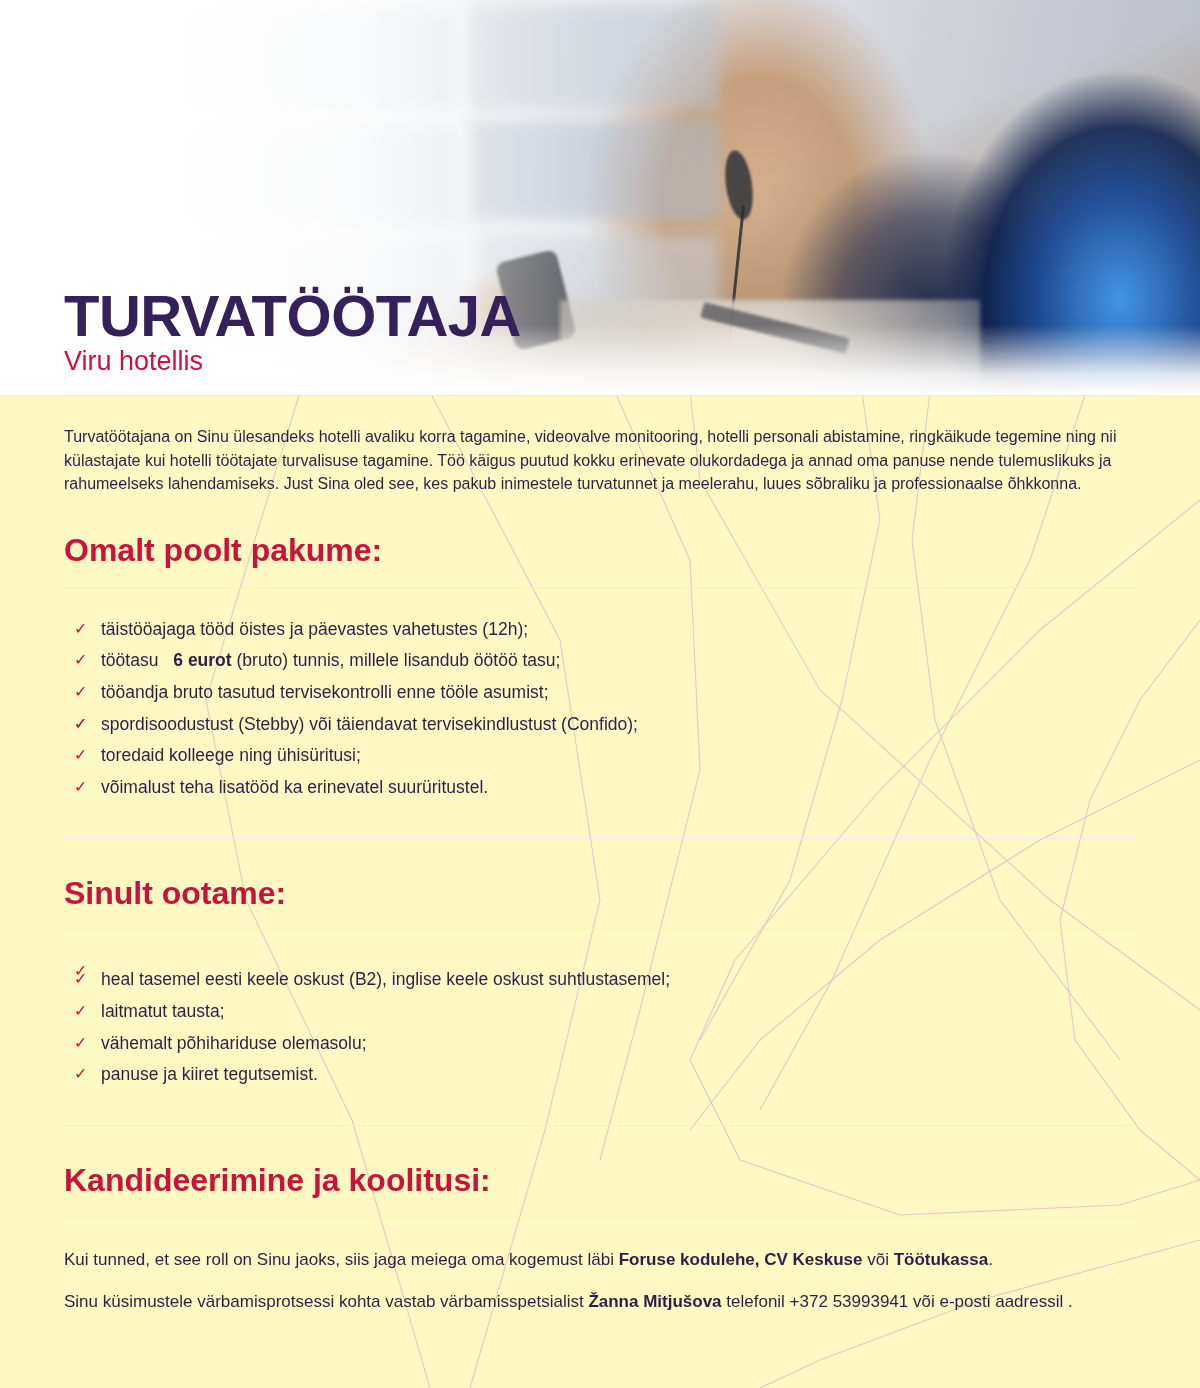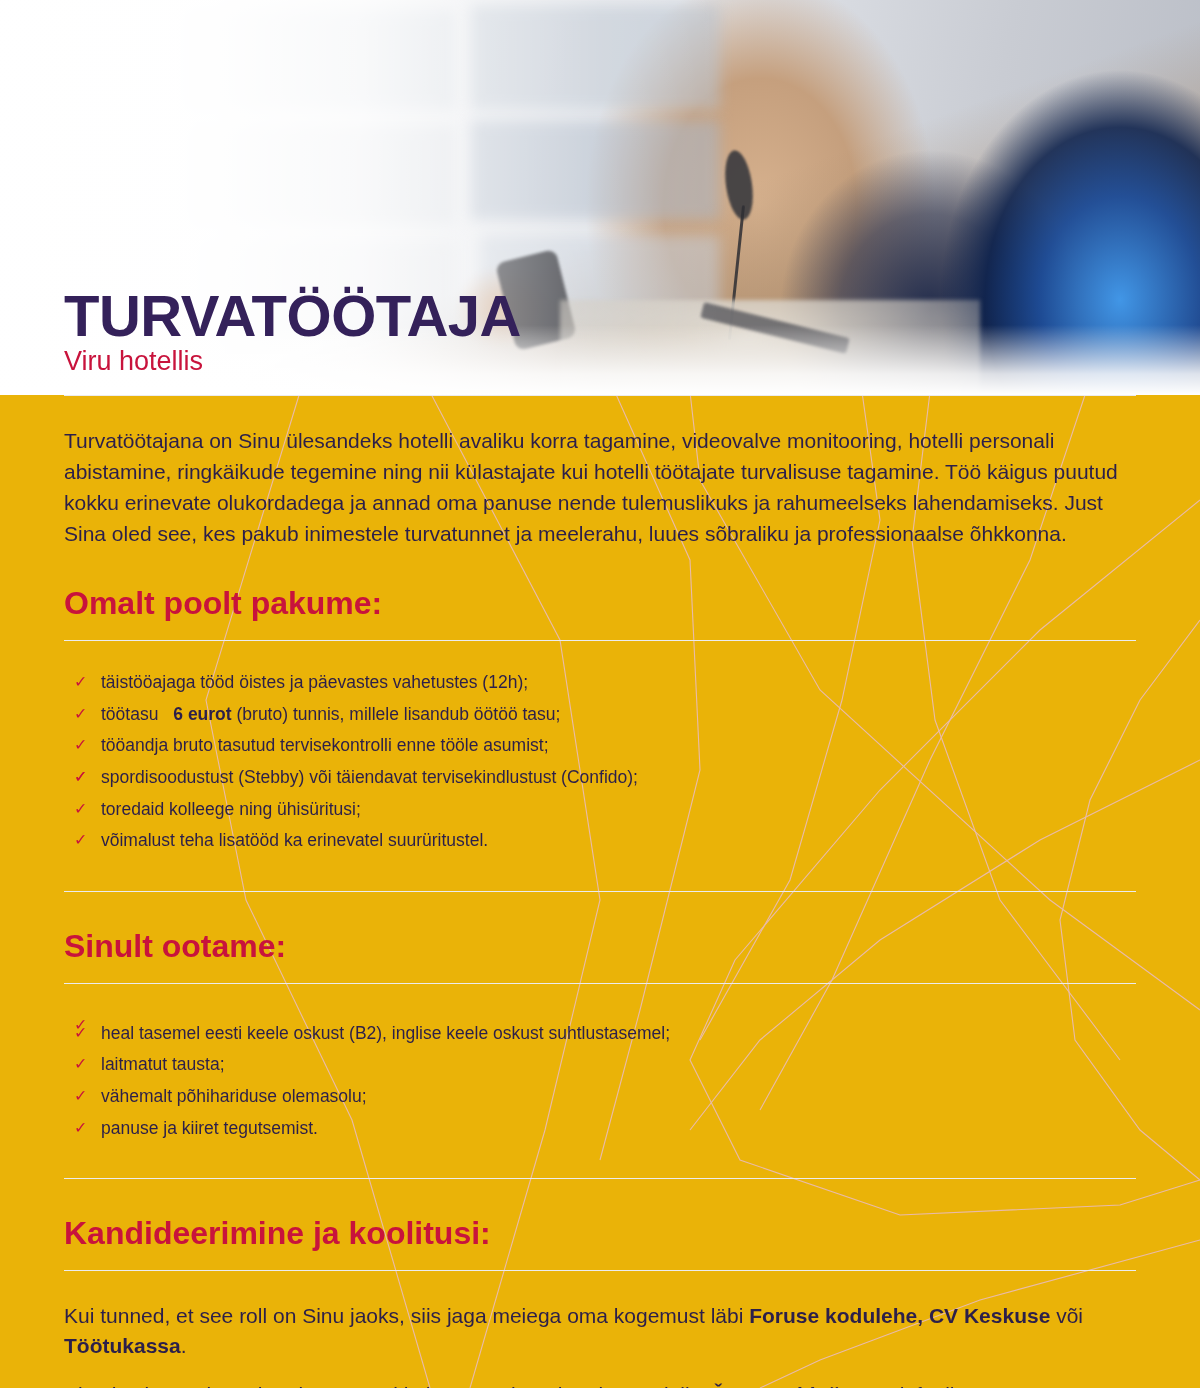--- a/index.html
+++ b/index.html
@@ -10,21 +10,21 @@
     height: 1388px;
     background: #ffffff;
     font-family: "Liberation Sans", sans-serif;
   }
 
   .page {
     position: relative;
     width: 1200px;
     height: 1388px;
     overflow: hidden;
-    background: #eab308;
+    background: #fef9c3;
   }
 
   
   .bg-lines {
     position: absolute;
     inset: 0;
     width: 1200px;
     height: 1388px;
     z-index: 1;
     pointer-events: none;
@@ -175,21 +175,21 @@
   }
 
   .rule {
     height: 1px;
     background: #ececee;
     border: 0;
     width: 1072px;
   }
 
   .intro {
-    font-size: 21px;
+    font-size: 16px;
     line-height: 1.48;
     color: #2c1f4a;
     padding-top: 29px;
     max-width: 1090px;
   }
 
   .section { padding-top: 36px; }
 
   .section-heading {
     font-size: 32px;
@@ -219,21 +219,21 @@
     color: #c8133c;
     font-size: 16px;
     line-height: 1.4;
   }
   ul.checklist li b { font-weight: 700; color: #2c1f4a; margin-left: 10px; }
 
   .gap-after-list { height: 30px; }
 
   .contact-block { padding-top: 30px; }
   .contact-para {
-    font-size: 21px;
+    font-size: 17px;
     line-height: 1.45;
     color: #2c1f4a;
     margin-bottom: 18px;
     max-width: 1090px;
   }
   .contact-para b { font-weight: 700; }
   .contact-para:last-child { margin-bottom: 0; }
 </style>
 </head>
 <body>

